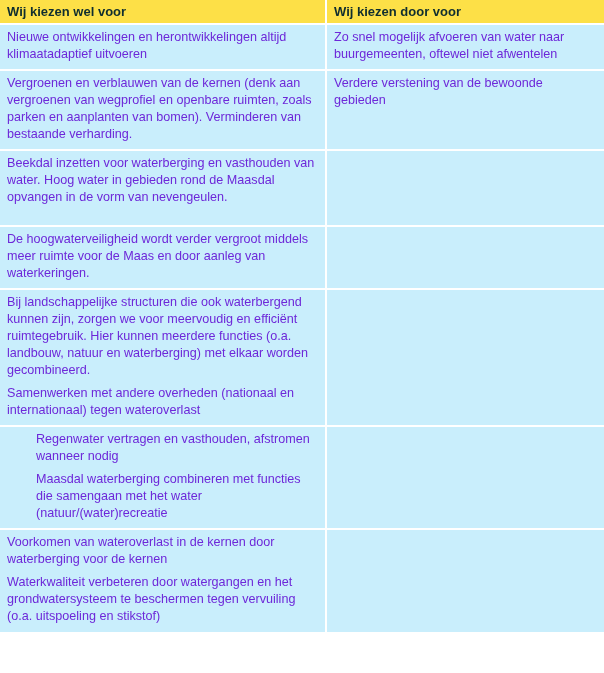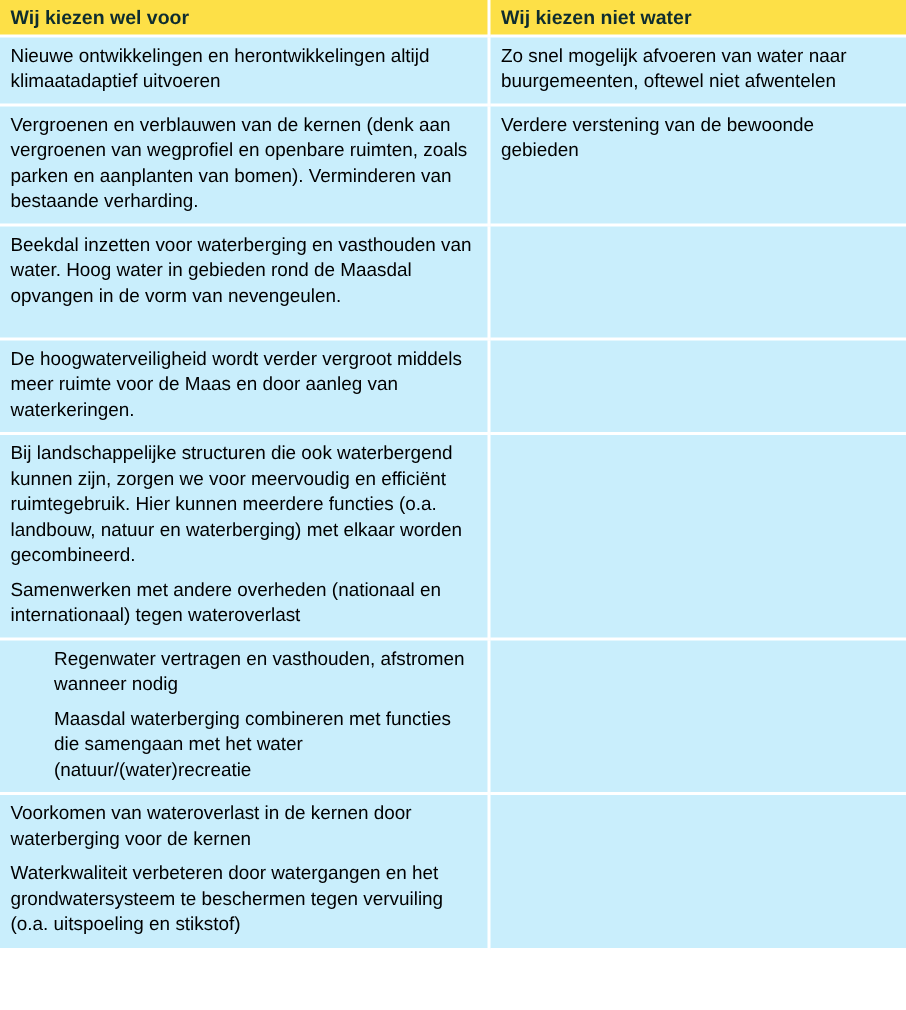--- a/index.html
+++ b/index.html
@@ -29,21 +29,21 @@
       background: #fde047;
       color: #0f2d2f;
       font-weight: bold;
       font-size: 13px;
       height: 20px;
       padding: 3px 7px 0 7px;
       line-height: 17px;
     }
     table.policy td {
       background: #c9eefc;
-      color: #000000;
+      color: #6d28d9;
       font-size: 12.6px;
       line-height: 17px;
       padding: 4px 7px 6px 7px;
     }
     table.policy td p {
       margin: 0;
     }
     table.policy td p + p {
       margin-top: 6px;
     }
@@ -65,21 +65,21 @@
 <body>
 
 <table class="policy">
   <colgroup>
       <col class="c1">
       <col class="c2">
     </colgroup>
   <thead>
     <tr>
       <th>Wij kiezen wel voor</th>
-      <th>Wij kiezen niet water</th>
+      <th>Wij kiezen door voor</th>
     </tr>
   </thead>
   <tbody>
     <tr class="r1">
       <td>
         <p>Nieuwe ontwikkelingen en herontwikkelingen altijd klimaatadaptief uitvoeren</p>
       </td>
       <td>
         <p>Zo snel mogelijk afvoeren van water naar buurgemeenten, oftewel niet afwentelen</p>
       </td>

